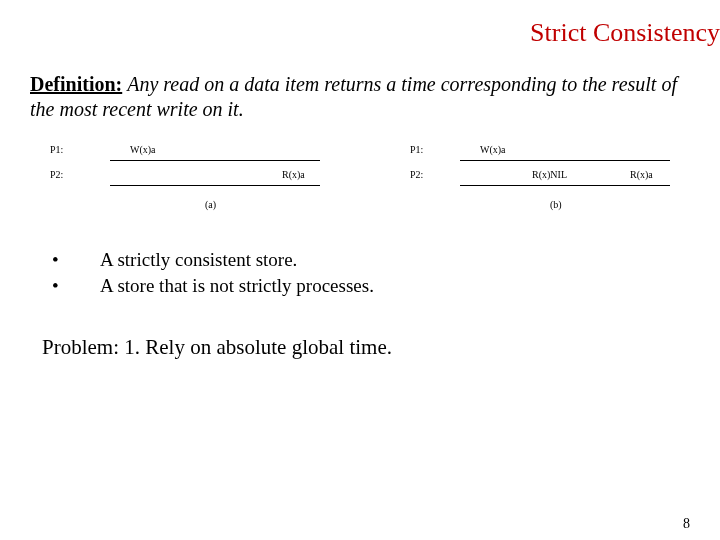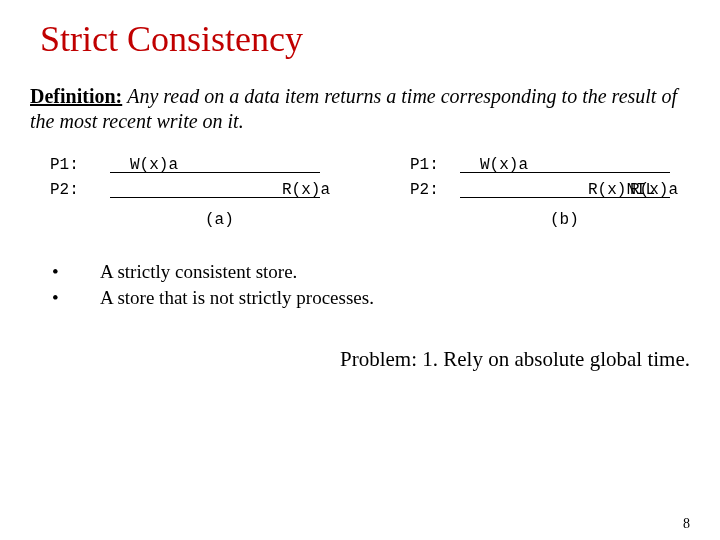--- a/index.html
+++ b/index.html
@@ -6,48 +6,47 @@
     margin: 0;
     padding: 0;
     width: 720px;
     height: 540px;
     background: #fff;
     font-family: "Times New Roman", Times, serif;
     color: #000;
     position: relative;
   }
   .title {
-    text-align: left;
-    font-size: 36px;
+    text-align: right;
+    font-size: 26px;
     color: #c00000;
     margin-top: 18px;
     margin-bottom: 24px;
-    padding-left: 40px;
   }
   .definition {
     font-size: 20px;
     margin: 0 30px 22px 30px;
     line-height: 1.25;
   }
   .definition-label {
     text-decoration: underline;
     font-weight: bold;
   }
   .definition-body {
     font-style: italic;
   }
   .diagram {
     position: relative;
     height: 85px;
     margin-bottom: 18px;
   }
   .dg {
     position: absolute;
-    font-family: Liberation Mono, monospace;
-    font-size: 16px;
+    font-family: Liberation Serif, serif;
+    font-size: 10px;
     white-space: nowrap;
   }
   .hr1 {
     position: absolute;
     height: 0;
     border-top: 1px solid #000;
   }
   .behavior {
     font-size: 19px;
     margin: 0 50px 36px 50px;
@@ -57,21 +56,20 @@
     display: flex;
   }
   .bullet-mark {
     width: 48px;
     padding-left: 2px;
   }
   .problem {
     font-size: 21px;
     margin: 4px 30px 0 42px;
     line-height: 1.3;
-    text-align: right;
   }
   .problem .indent {
     padding-left: 92px;
     display: inline-block;
   }
   .page-num {
     position: absolute;
     right: 30px;
     bottom: 8px;
     font-size: 14px;
@@ -94,21 +92,21 @@
   <span class="dg" style="left:50px; top:25px;">P2:</span>
   <span class="dg" style="left:130px; top:0;">W(x)a</span>
   <span class="dg" style="left:282px; top:25px;">R(x)a</span>
   <div class="hr1" style="left:110px; top:16px; width:210px;"></div>
   <div class="hr1" style="left:110px; top:41px; width:210px;"></div>
   <span class="dg" style="left:205px; top:55px;">(a)</span>
 
   <span class="dg" style="left:410px; top:0;">P1:</span>
   <span class="dg" style="left:410px; top:25px;">P2:</span>
   <span class="dg" style="left:480px; top:0;">W(x)a</span>
-  <span class="dg" style="left:588px; top:25px;">R(x)NIL</span>
+  <span class="dg" style="left:532px; top:25px;">R(x)NIL</span>
   <span class="dg" style="left:630px; top:25px;">R(x)a</span>
   <div class="hr1" style="left:460px; top:16px; width:210px;"></div>
   <div class="hr1" style="left:460px; top:41px; width:210px;"></div>
   <span class="dg" style="left:550px; top:55px;">(b)</span>
 </div>
 
 <div class="behavior">
   <div class="bullet-row">
     <span class="bullet-mark">•</span>
     <span>A strictly consistent store.</span>

